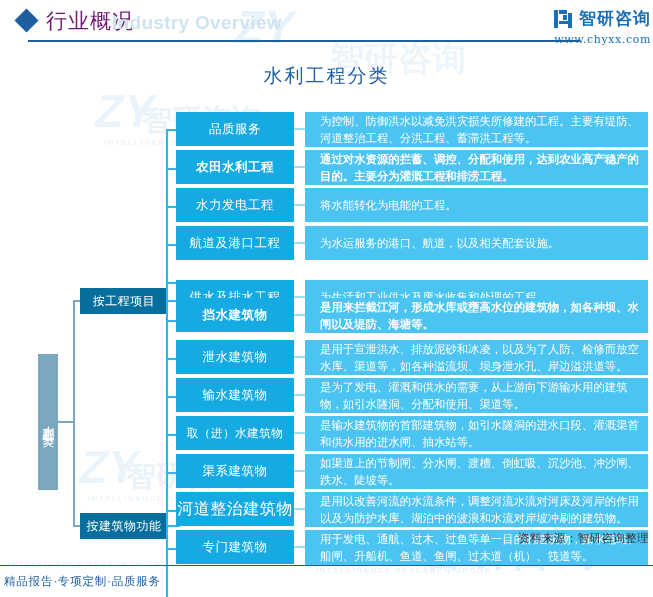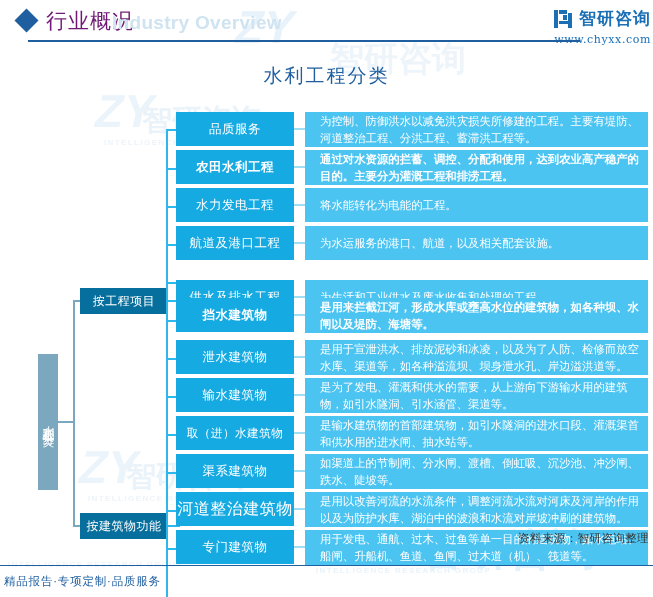--- a/index.html
+++ b/index.html
@@ -402,21 +402,21 @@
       <div class="lead-line"></div>
       <div class="node-desc">
           <span>是用于宣泄洪水、排放泥砂和冰凌，以及为了人防、检修而放空水库、渠道等，如各种溢流坝、坝身泄水孔、岸边溢洪道等。</span>
         </div>
     </div>
 
     <div class="row" style="top:276px;">
       <div class="node-label">输水建筑物</div>
       <div class="lead-line"></div>
       <div class="node-desc">
-          <span>是为了发电、灌溉和供水的需要，从上游向下游输水用的建筑物，如引水隧洞、引水涵管、渠道等。</span>
+          <span>是为了发电、灌溉和供水的需要，从上游向下游输水用的建筑物，如引水隧洞、分配和使用、渠道等。</span>
         </div>
     </div>
 
     <div class="row" style="top:314px;">
       <div class="node-label" style="font-size:11.6px;">取（进）水建筑物</div>
       <div class="lead-line"></div>
       <div class="node-desc">
           <span>是输水建筑物的首部建筑物，如引水隧洞的进水口段、灌溉渠首和供水用的进水闸、抽水站等。</span>
         </div>
     </div>

